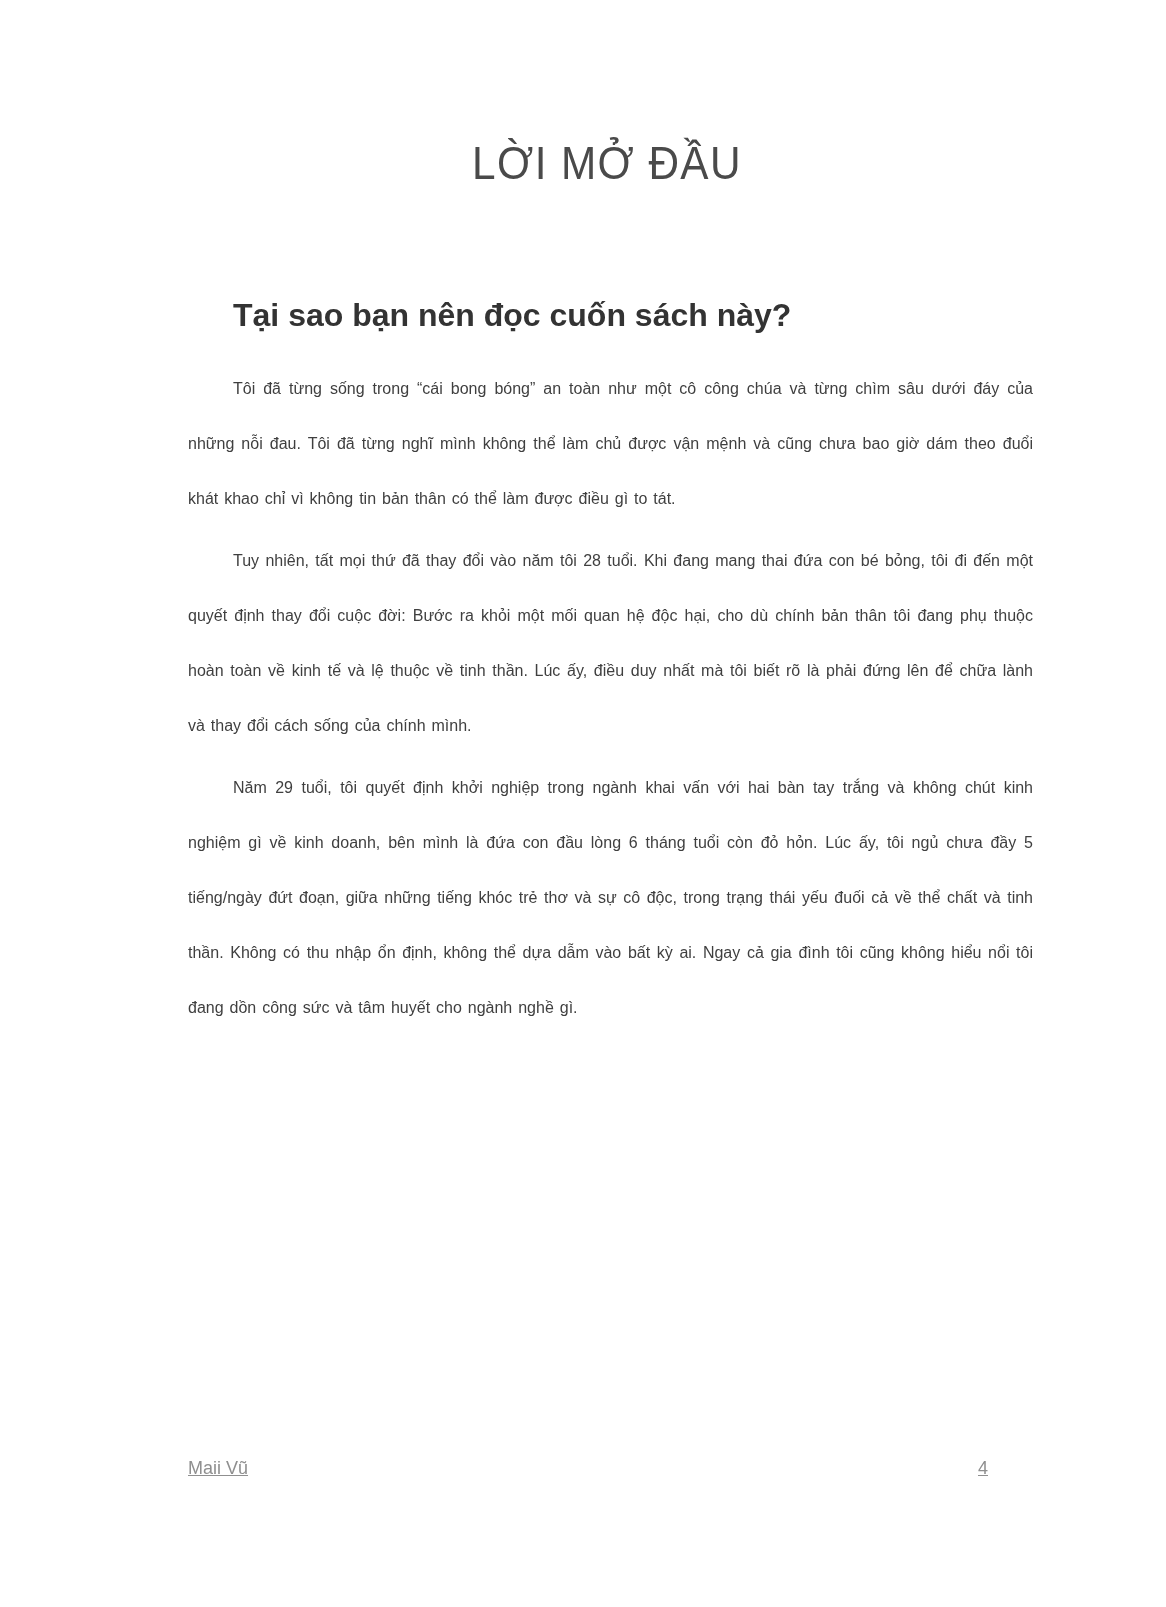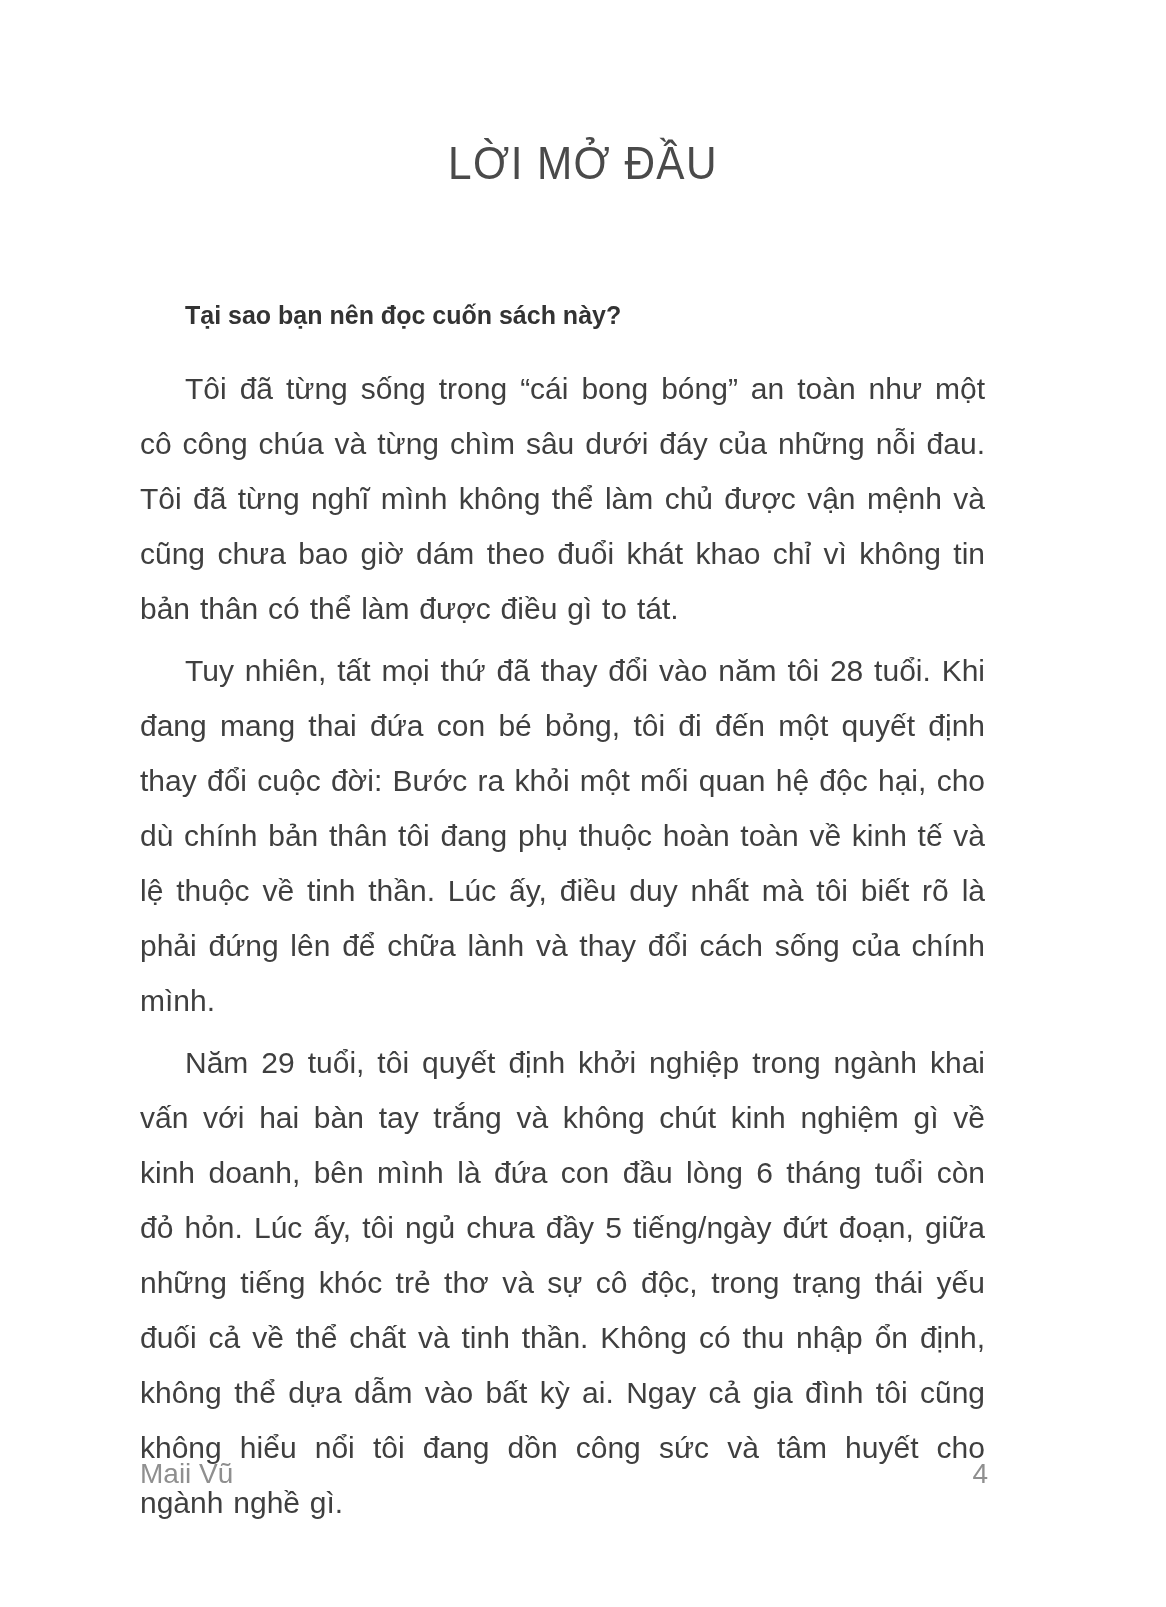--- a/index.html
+++ b/index.html
@@ -12,20 +12,21 @@
     height: 1607px;
     position: relative;
     font-family: "Liberation Sans", "DejaVu Sans", sans-serif;
     color: #3e3e3e;
     overflow: hidden;
   }
   .page {
     position: absolute;
     inset: 0;
     background: #ffffff;
+    margin-left: 48px;
   }
   .chapter-title {
     position: absolute;
     top: 136px;
     left: 0;
     width: 100%;
     text-align: center;
     font-size: 46px;
     font-weight: 300;
     letter-spacing: 1.5px;
@@ -33,46 +34,47 @@
     transform: scaleX(0.92);
     white-space: nowrap;
   }
   .content {
     position: absolute;
     top: 288px;
     left: 140px;
     width: 845px;
   }
   .section-heading {
-    font-size: 25px;
+    font-size: 32px;
     font-weight: 700;
     color: #333333;
     padding-left: 45px;
     line-height: 55px;
     margin: 0 0 18px 0;
   }
   .content p {
-    font-size: 30px;
+    font-size: 16px;
     line-height: 55px;
     text-align: justify;
     text-indent: 45px;
     color: #3f3f3f;
     word-spacing: 1.5px;
     margin: 0 0 7px 0;
   }
   .footer {
     position: absolute;
     left: 140px;
     right: 178px;
     top: 1458px;
     display: flex;
     justify-content: space-between;
     align-items: baseline;
-    font-size: 28px;
+    font-size: 18px;
     color: #8f8f8f;
+    text-decoration: underline;
   }
 </style>
 </head>
 <body>
 
 <div class="page">
 
   <div class="chapter-title">LỜI MỞ ĐẦU</div>
 
   <div class="content">

